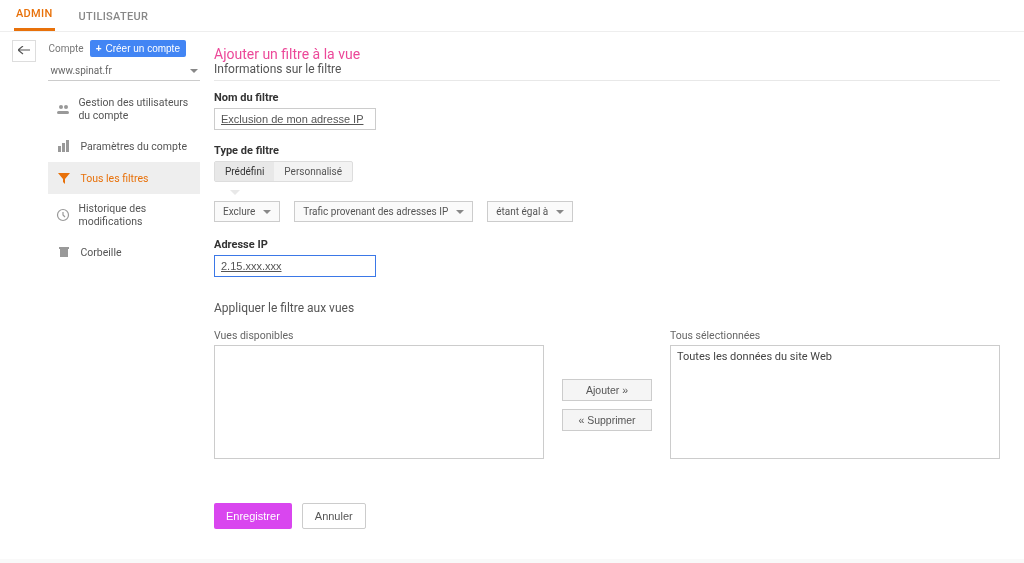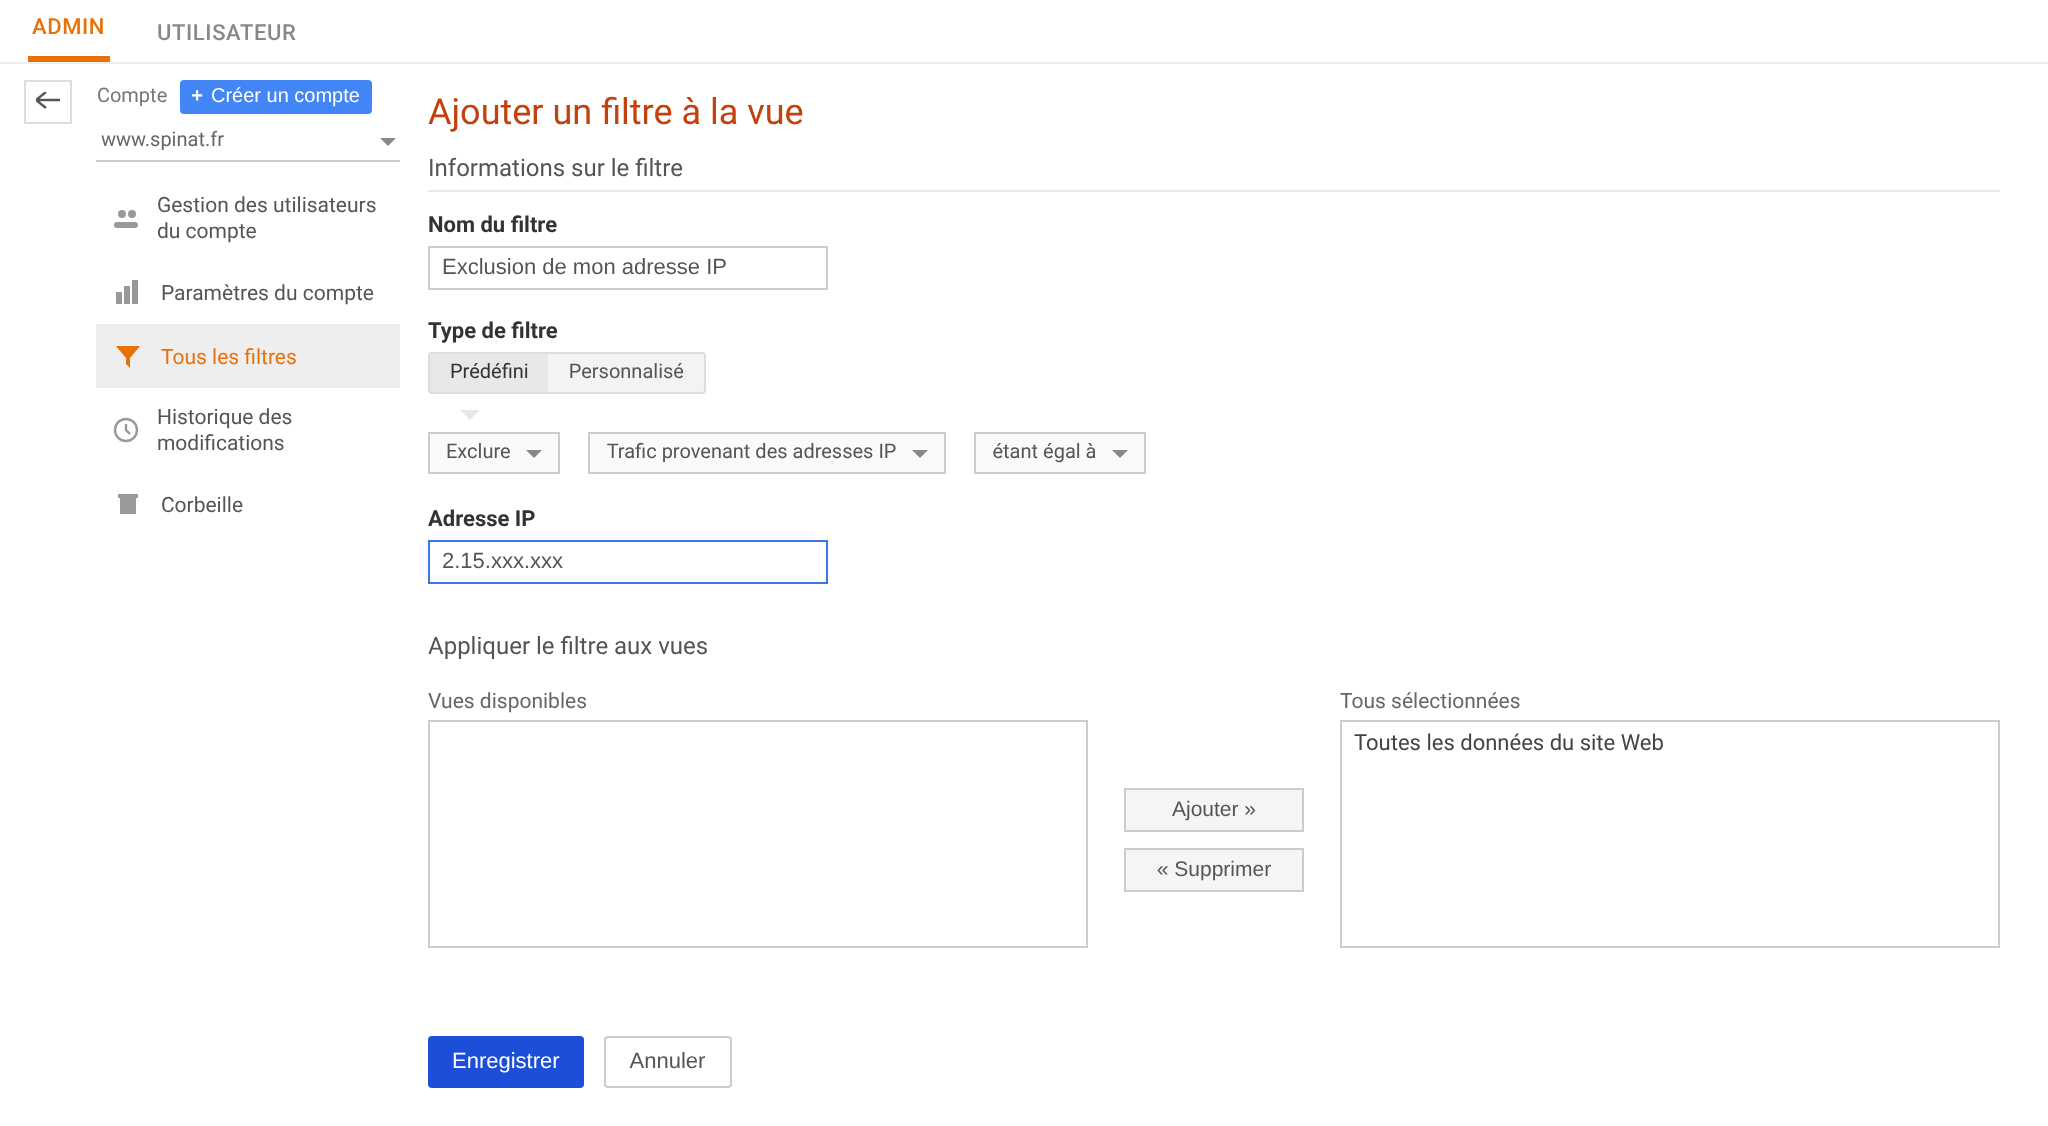--- a/index.html
+++ b/index.html
@@ -51,26 +51,26 @@
   .navlist { display:flex;flex-direction:column; }
   .navitem {
     display:flex;align-items:center;gap:8px;
     padding:8px 8px; font-size:10.5px;color:#555;cursor:pointer;
   }
   .navitem .icon { width:16px;height:16px; display:flex;align-items:center;justify-content:center;color:#888;}
   .navitem.active { background:#eee; color:#e8710a; }
   .navitem.active .icon { color:#e8710a; }
 
   .main { flex:1; padding:14px 24px 30px 14px; }
-  h1.title { font-size:18px;color:#c2410c;font-weight:400;margin-bottom:10px;}
+  h1.title { font-size:14px;color:#ec4899;font-weight:400;}
   .section-hd { font-size:12px;color:#555;border-bottom:1px solid #e8e8e8;padding-bottom:4px;margin-bottom:10px;}
   .label { font-size:11px;color:#333;font-weight:700;margin:8px 0 4px 0; display:block;}
   .input {
     border:1px solid #ccc; padding:4px 6px; font-size:11px;color:#555;
-    width:200px; height:22px;
+    width:162px; height:22px;text-decoration:underline;
   }
   .input.focused { border:1px solid #3b78e7; }
   .seg {
     display:inline-flex; background:#f3f3f3; border:1px solid #ddd;
     border-radius:2px; margin-bottom:8px;
   }
   .seg .opt { padding:4px 10px;font-size:10px;color:#555;cursor:pointer;}
   .seg .opt.active { background:#e8e8e8; color:#333;}
   .pointer {
     position:relative; width:0;height:0;
@@ -89,21 +89,21 @@
   .listbox {
     border:1px solid #ccc; background:#fff; width:330px; height:114px;
     font-size:11px;color:#444; padding:4px 6px;
   }
   .transfer { display:flex;flex-direction:column;gap:8px; margin-top:50px;}
   .btn-transfer {
     width:90px; border:1px solid #ccc; background:#f5f5f5;
     color:#555; font-size:10.5px; padding:4px 0; cursor:pointer;
   }
   .footer-btns { margin-top:44px; display:flex; gap:10px;}
-  .btn-primary { background:#1d4ed8;color:#fff;border:none;border-radius:2px;font-size:11px;padding:6px 12px;cursor:pointer;}
+  .btn-primary { background:#d946ef;color:#fff;border:none;border-radius:2px;font-size:11px;padding:6px 12px;cursor:pointer;}
   .btn-secondary { background:#fff;color:#555;border:1px solid #ccc;border-radius:2px;font-size:11px;padding:6px 12px;cursor:pointer;}
   svg { display:block; }
 </style>
 </head>
 <body>
 
 <div class="tabs">
   <div class="tab active">ADMIN</div>
   <div class="tab">UTILISATEUR</div>
 </div>

